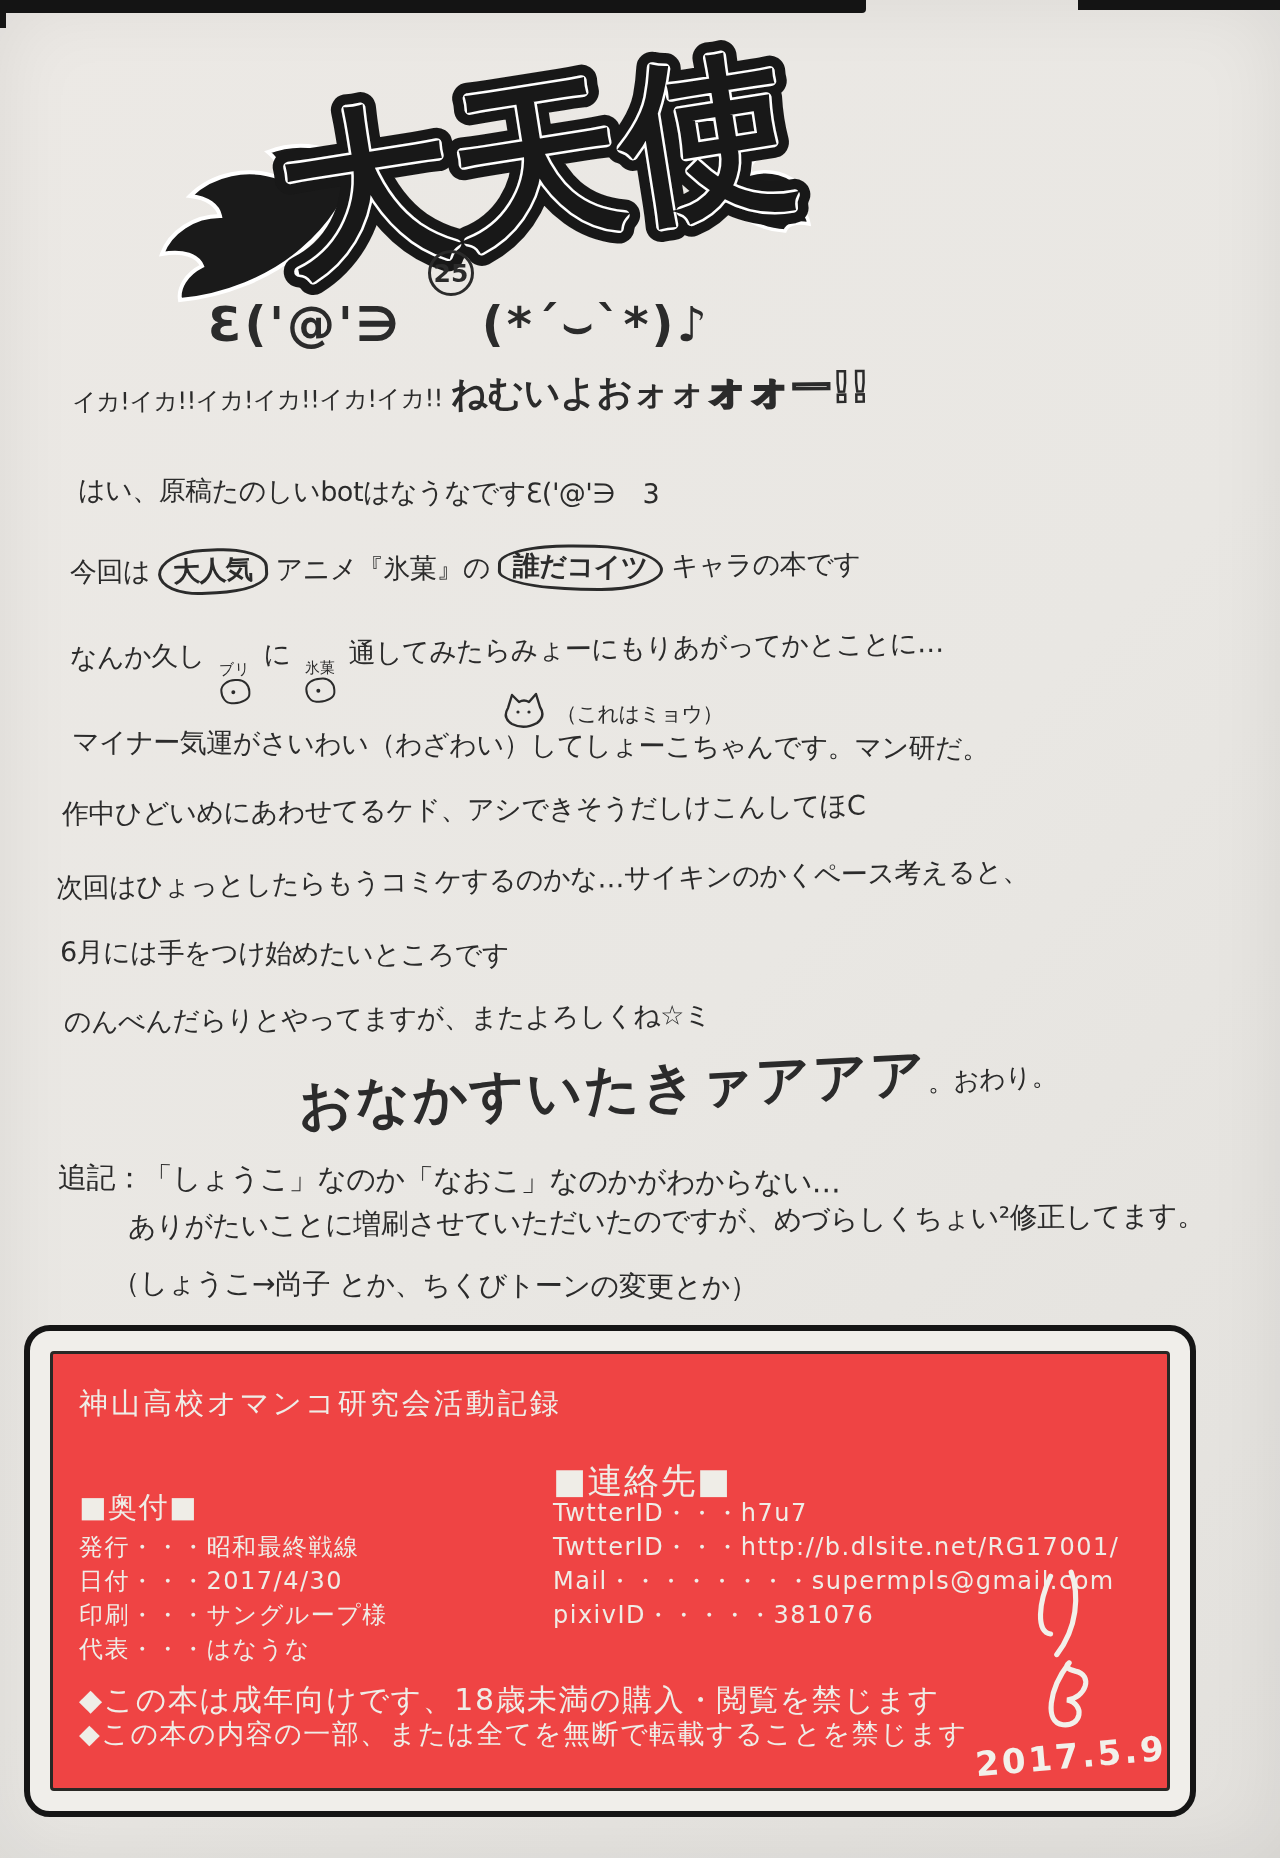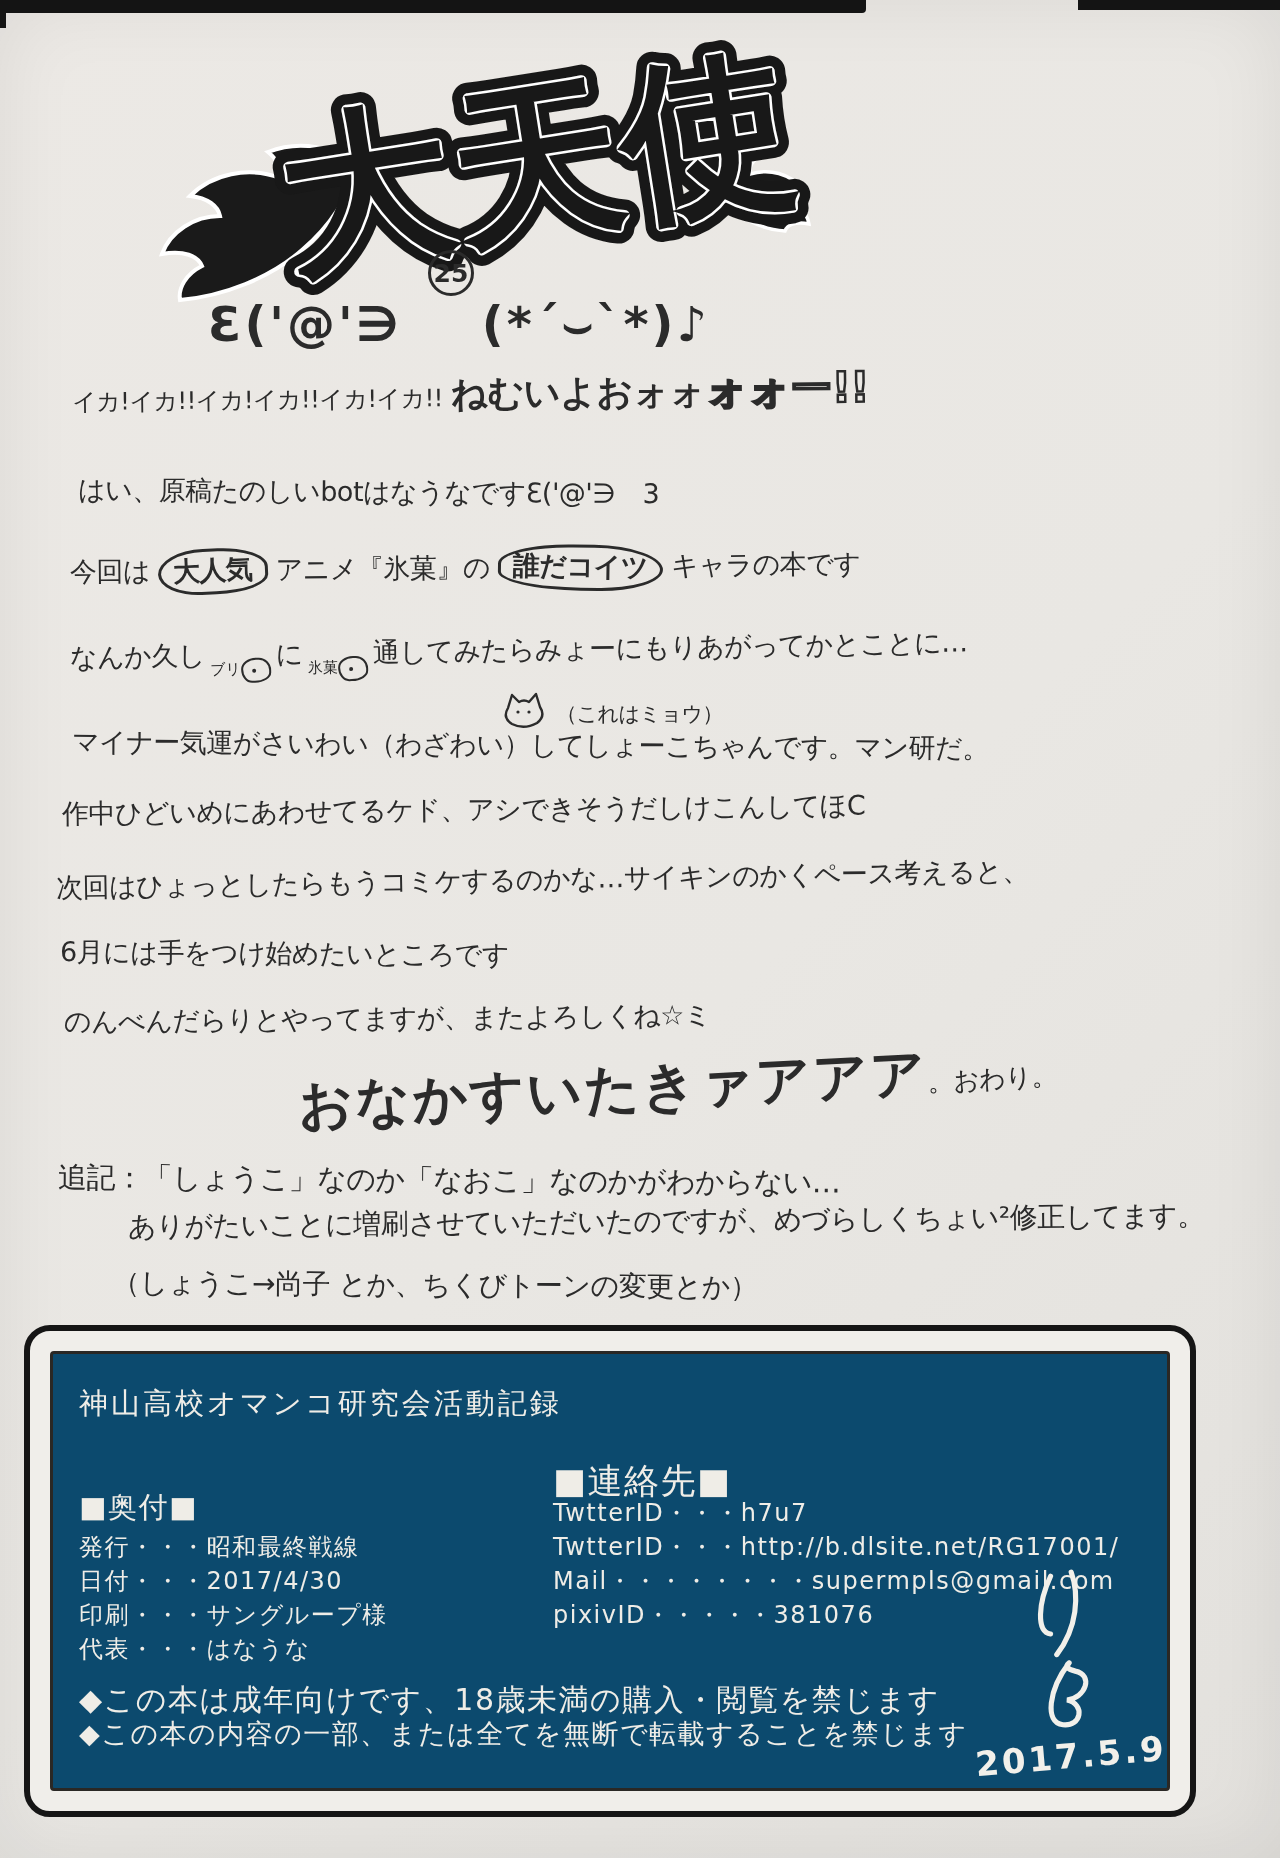--- a/index.html
+++ b/index.html
@@ -40,40 +40,40 @@
   }
   .kaomoji .gap{display:inline-block;width:80px;}
   .burst{
     display:inline-block;border:3px solid #2b2b2b;
     padding:1px 12px 3px;margin:0 8px;
     border-radius:48% 52% 55% 45% / 60% 50% 45% 55%;
     transform:rotate(-2deg);font-weight:bold;
   }
   .burst.b2{transform:rotate(1.5deg);border-radius:52% 48% 45% 58% / 50% 60% 55% 45%;}
   .anno{
-    display:inline-flex;flex-direction:row;align-items:center;
-    margin:0 5px;vertical-align:-10px;
+    display:inline-flex;flex-direction:column;align-items:flex-end;
+    margin:0 14px;vertical-align:-10px;
   }
   .anno-label{font-size:15px;line-height:1;margin-bottom:2px;letter-spacing:0;}
   .anno-blob{
     width:30px;height:25px;border:2.5px solid #2b2b2b;
     border-radius:55% 45% 60% 40% / 50% 55% 45% 60%;
   }
   .anno-blob::after{content:"";display:block;width:4px;height:4px;background:#2b2b2b;border-radius:50%;margin:9px 0 0 9px;}
   .bigline{transform:rotate(-3deg);transform-origin:left bottom;}
   .bigline .mega{font-size:54px;font-weight:bold;letter-spacing:2px;}
   .bigline .tail{font-size:26px;}
   
   .colophon-outer{
     position:absolute;left:24px;top:1325px;width:1172px;height:492px;
     border:6px solid #151515;border-radius:26px;background:#f0eeea;
   }
   .colophon-inner{
     position:absolute;left:20px;top:20px;right:20px;bottom:20px;
-    background:#0c4a6e;border:3px solid #2a2825;border-radius:4px;
+    background:#ef4444;border:3px solid #2a2825;border-radius:4px;
     color:#efede7;
   }
   .cp{position:absolute;white-space:nowrap;font-size:24px;letter-spacing:1.5px;}
   .cp-row{line-height:34px;}
   .sig-date{
     position:absolute;left:922px;top:382px;
     font-size:34px;font-weight:bold;letter-spacing:3px;
     transform:rotate(-5deg);color:#f2f0ea;
   }
   svg{position:absolute;overflow:visible;}

